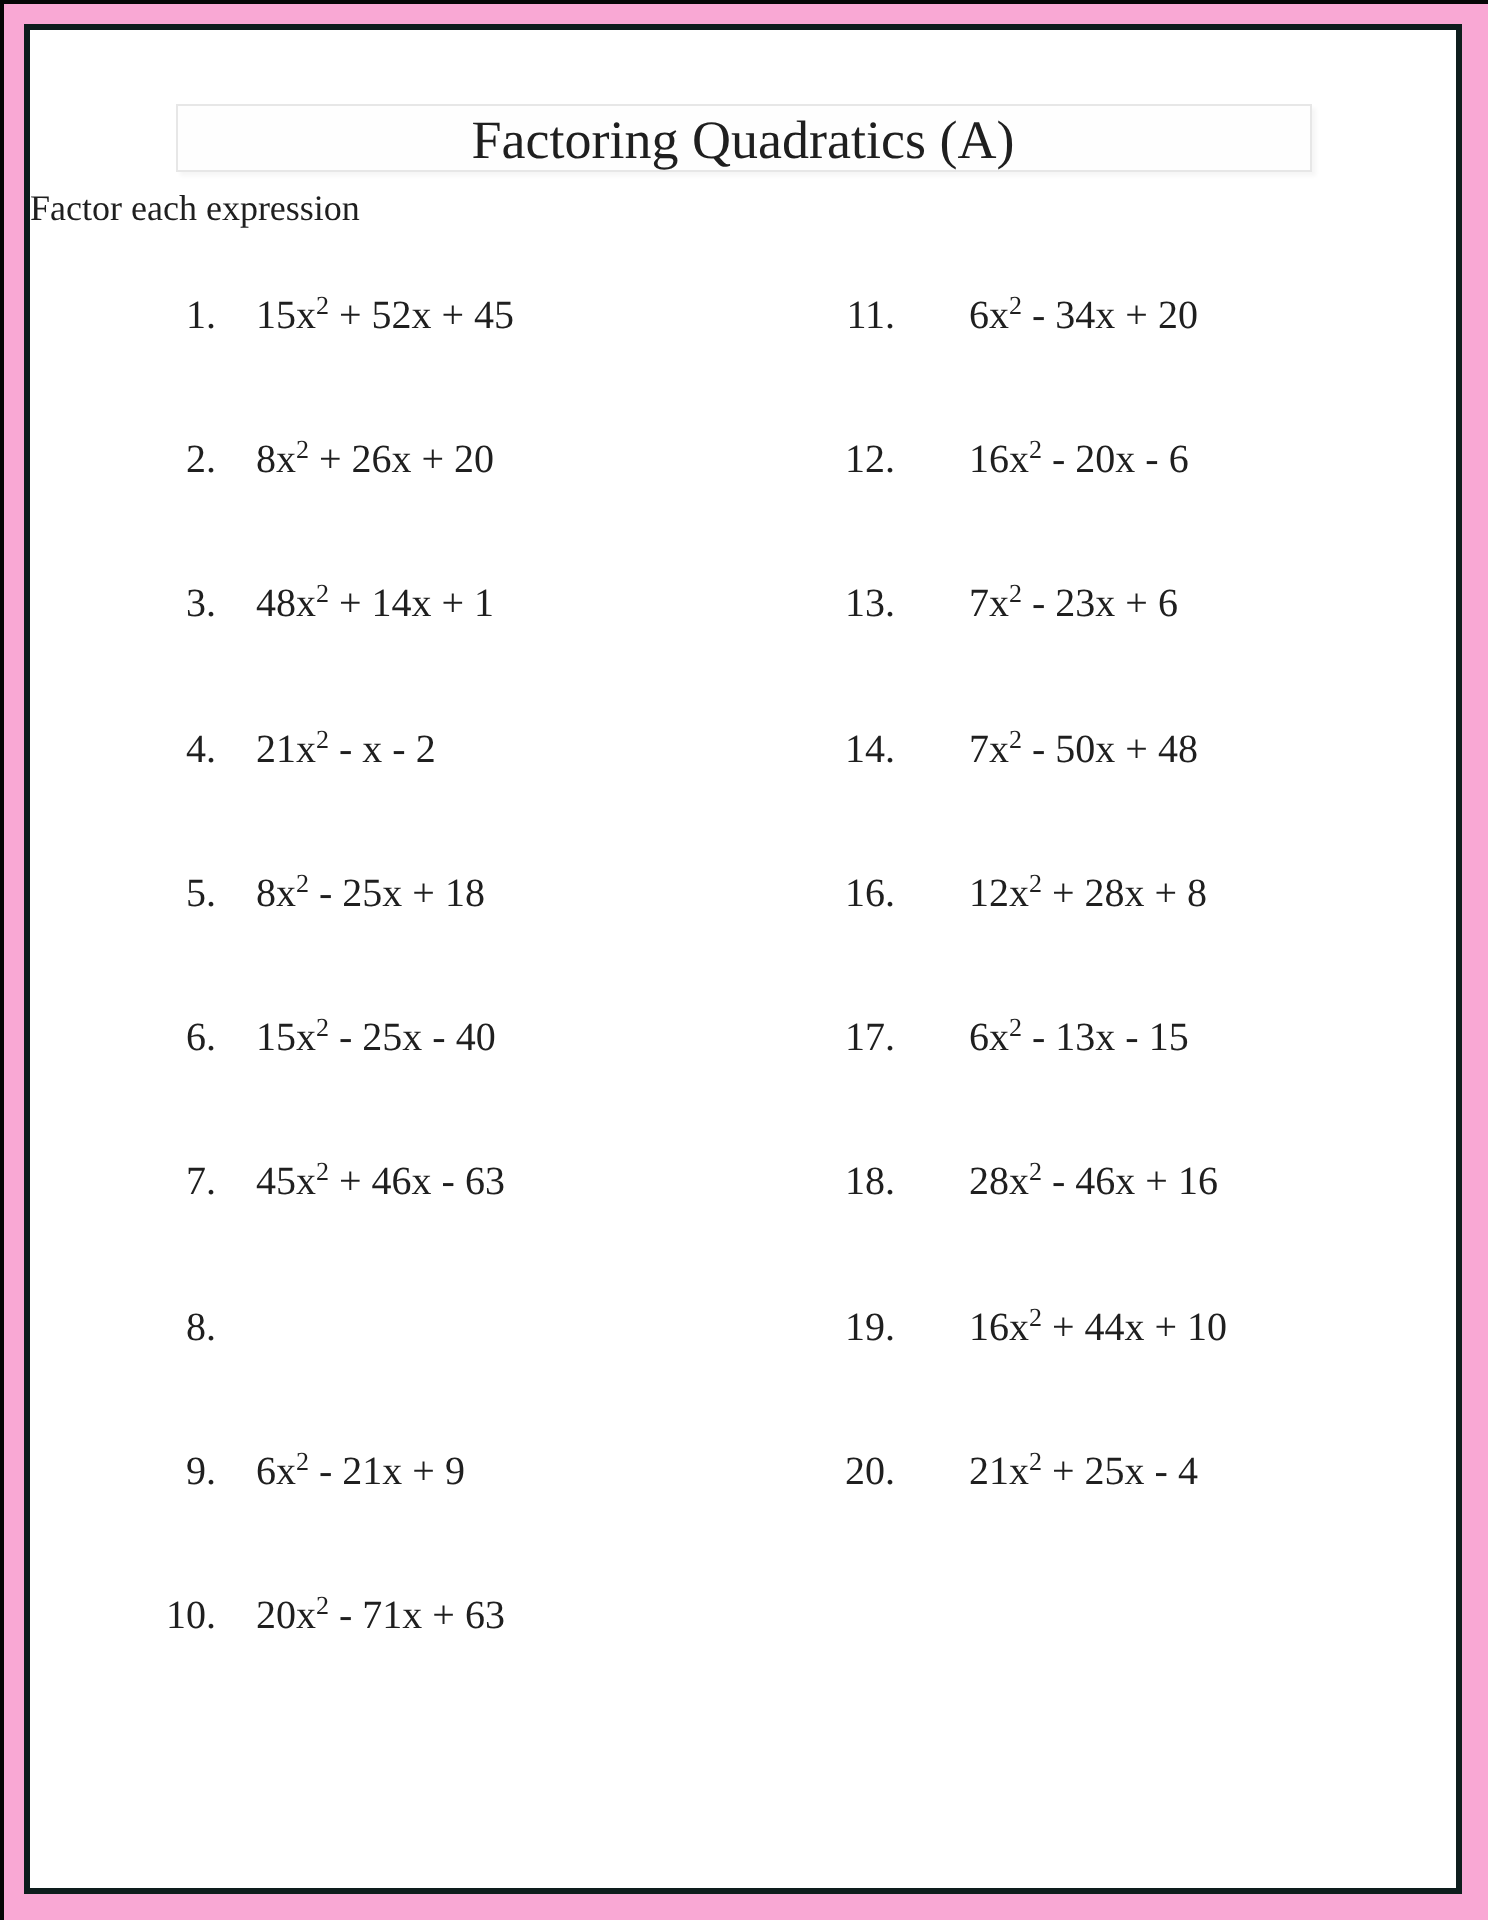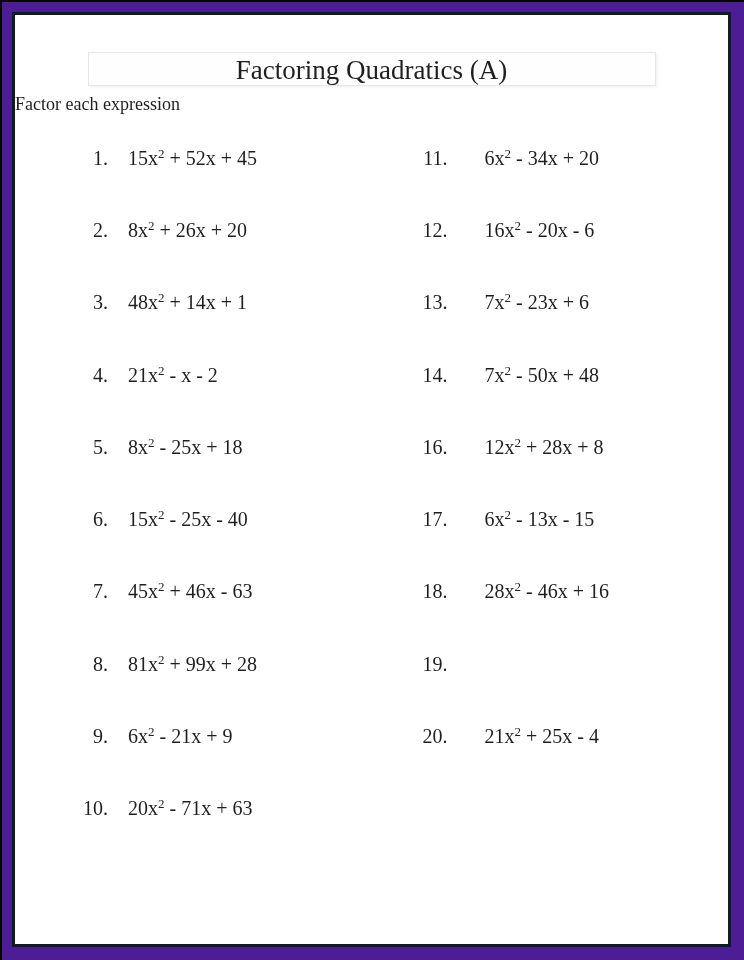--- a/index.html
+++ b/index.html
@@ -1,21 +1,21 @@
 <!DOCTYPE html>
 <html><head>
 <meta charset="utf-8">
 <style>
   html, body { margin: 0; padding: 0; background: #ffffff; }
 
   .sheet {
     width: 744px;
     height: 960px;
     box-sizing: border-box;
-    background: #4c1d95;
+    background: #f9a8d4;
     border-top: 2px solid #060606;
     border-left: 2px solid #060606;
     padding: 10px 13px 13px 10px;
   }
 
   .paper {
     width: 100%;
     height: 100%;
     box-sizing: border-box;
     background: #ffffff;
@@ -150,21 +150,20 @@
     <span class="pexpr">15x<sup>2</sup> - 25x - 40</span>
   </div>
 
   <div class="prow">
     <span class="pnum">7.</span>
     <span class="pexpr">45x<sup>2</sup> + 46x - 63</span>
   </div>
 
   <div class="prow">
     <span class="pnum">8.</span>
-    <span class="pexpr">81x<sup>2</sup> + 99x + 28</span>
   </div>
 
   <div class="prow">
     <span class="pnum">9.</span>
     <span class="pexpr">6x<sup>2</sup> - 21x + 9</span>
   </div>
 
   <div class="prow">
     <span class="pnum">10.</span>
     <span class="pexpr">20x<sup>2</sup> - 71x + 63</span>
@@ -202,20 +201,21 @@
     <span class="pexpr">6x<sup>2</sup> - 13x - 15</span>
   </div>
 
   <div class="prow">
     <span class="pnum">18.</span>
     <span class="pexpr">28x<sup>2</sup> - 46x + 16</span>
   </div>
 
   <div class="prow">
     <span class="pnum">19.</span>
+    <span class="pexpr">16x<sup>2</sup> + 44x + 10</span>
   </div>
 
   <div class="prow">
     <span class="pnum">20.</span>
     <span class="pexpr">21x<sup>2</sup> + 25x - 4</span>
   </div>
 </div>
     </div>
 
 

